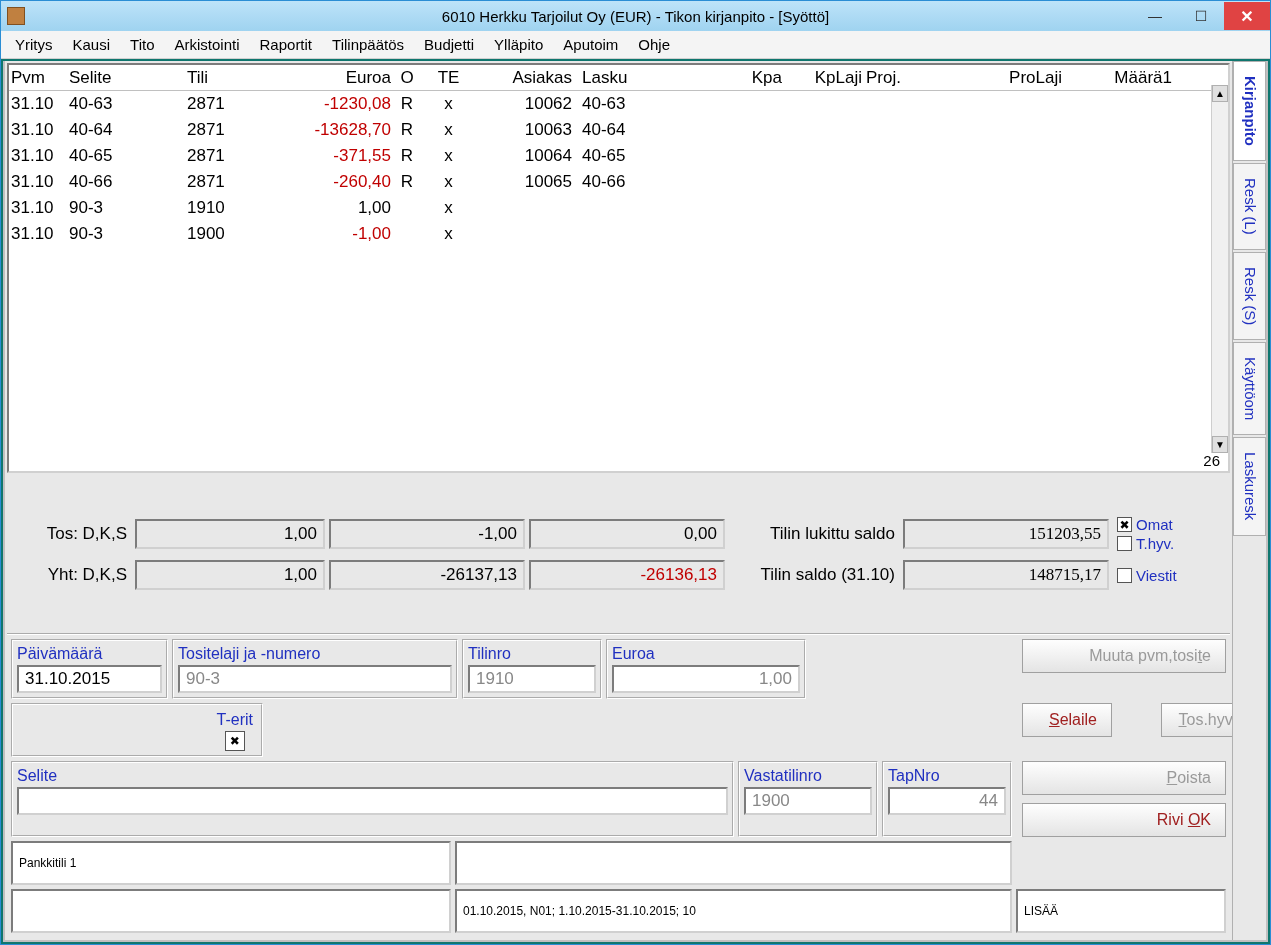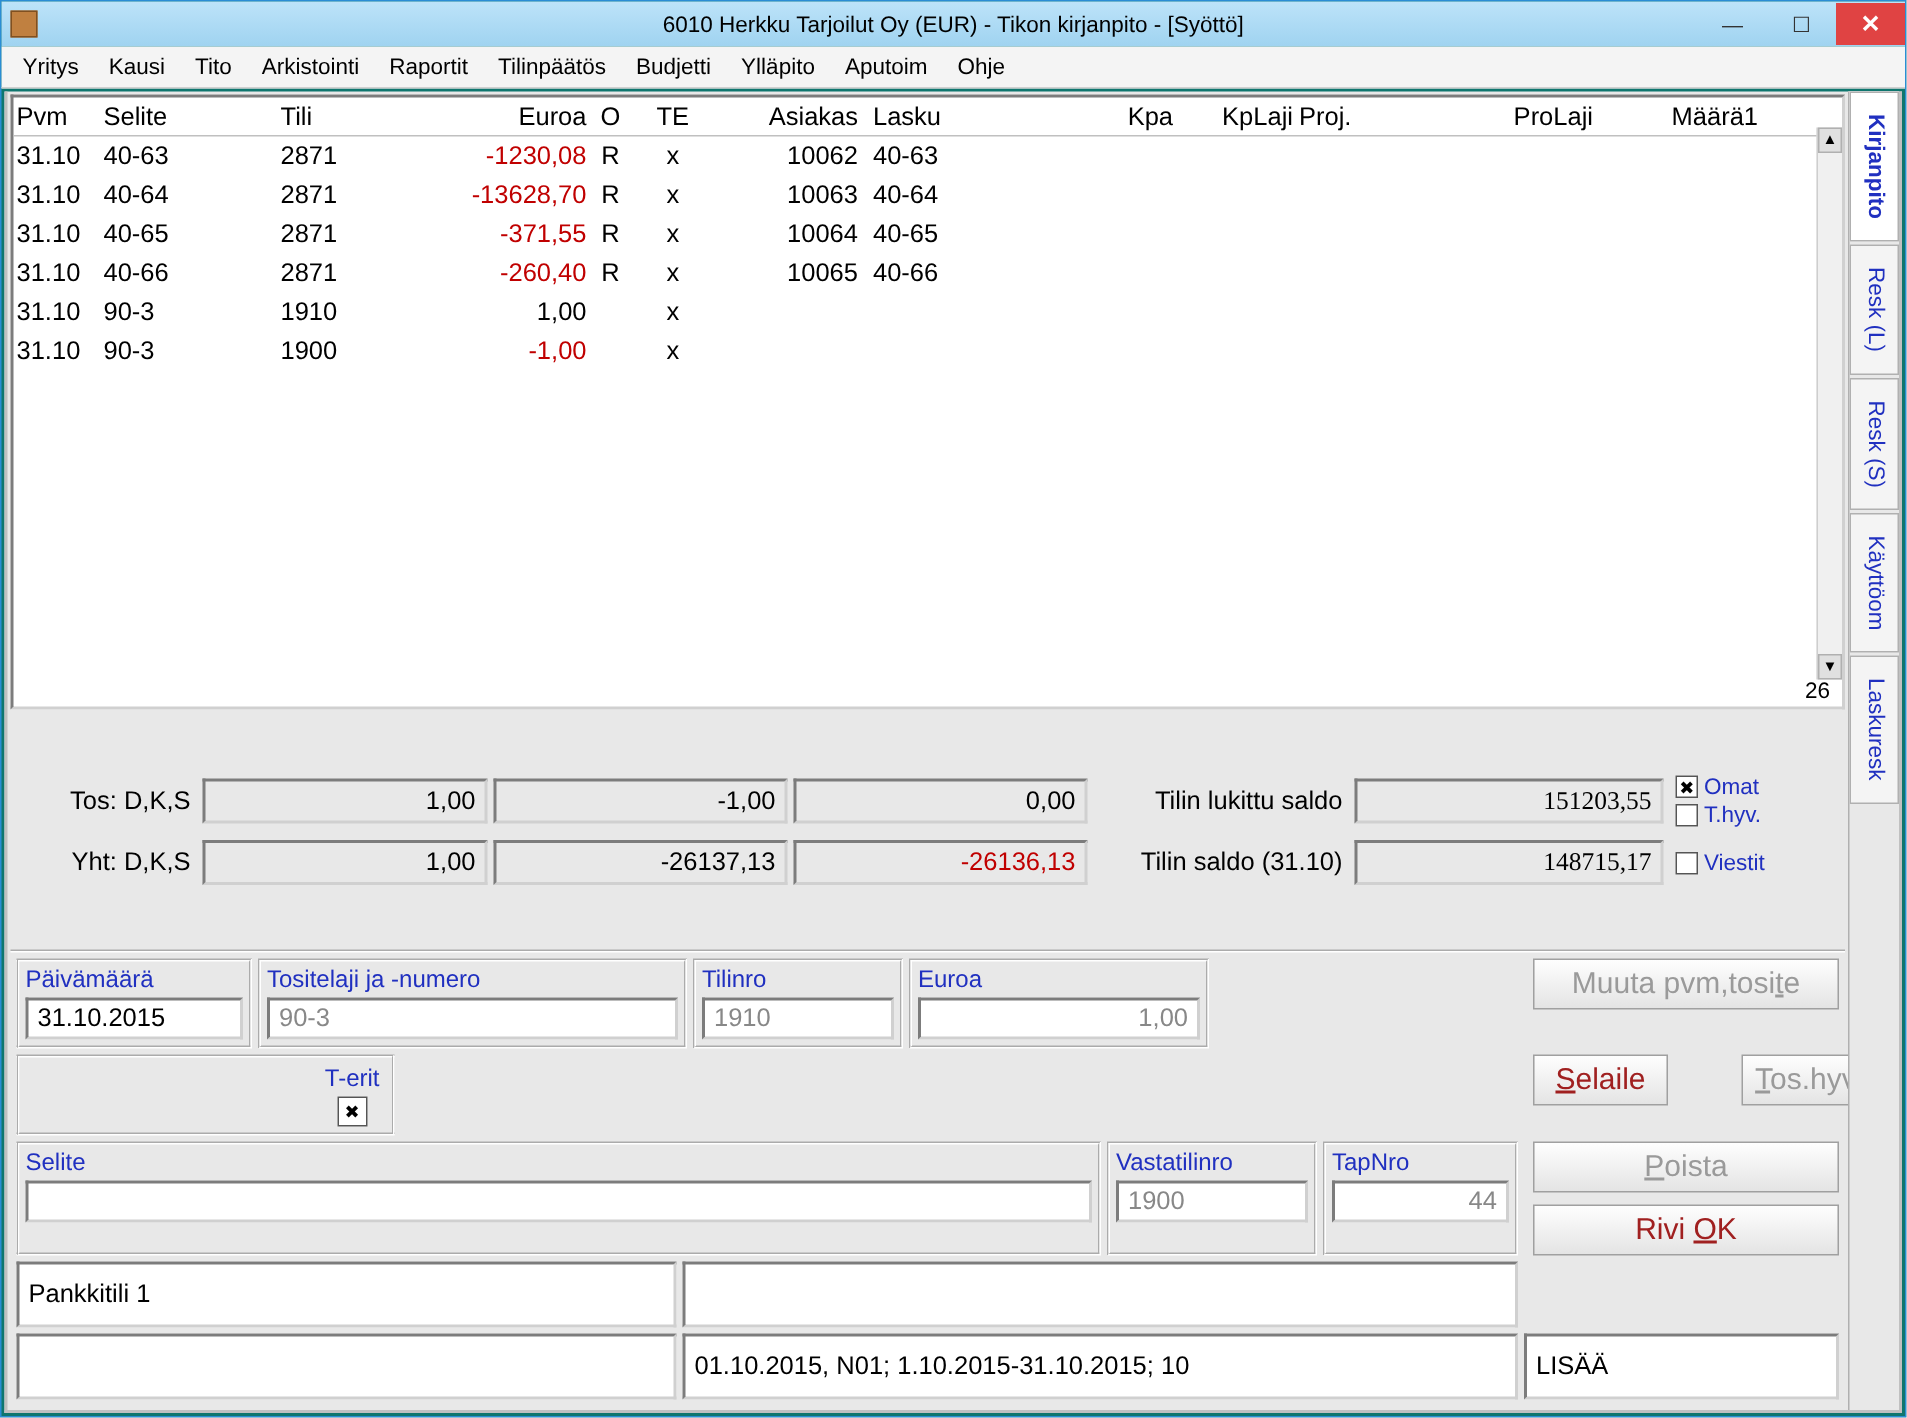--- a/index.html
+++ b/index.html
@@ -205,30 +205,30 @@
     height: 28px;
     font-size: 17px;
     padding: 2px 6px;
     font-family: Arial;
   }
   .field-input.disabled { color:#888; background:#fff;}
   .btn {
     border: 1px solid #a0a0a0;
     background: linear-gradient(#fefefe,#e4e4e4);
     height: 34px;
-    font-size: 20px;
+    font-size: 16px;
     padding: 0 14px;
     cursor: pointer;
-    display:inline-flex; align-items:center; justify-content:center;
+    display:inline-flex; align-items:center; justify-content:flex-end;
     min-width: 90px;
   }
   .btn.disabled { color:#9a9a9a; }
   .btn .ul { text-decoration: underline; }
   .btn-col { display:flex; flex-direction:column; gap:8px; align-items:stretch; width:210px; padding-left:6px;}
-  .wide-box { border:2px inset #d0d0d0; background:#fff; height:44px; font-size:17px; padding:2px 6px; font-family:Arial; display:flex; align-items:center;}
+  .wide-box { border:2px inset #d0d0d0; background:#fff; height:44px; font-size:12px; padding:2px 6px; font-family:Arial; display:flex; align-items:center;}
 </style>
 </head>
 <body>
 
 <div class="window">
   <div class="titlebar">
     <span class="title-icon"></span>
     <div class="title-center">6010  Herkku Tarjoilut Oy (EUR) - Tikon kirjanpito - [Syöttö]</div>
     <div class="win-controls">
       <div class="win-btn minmax">—</div>

